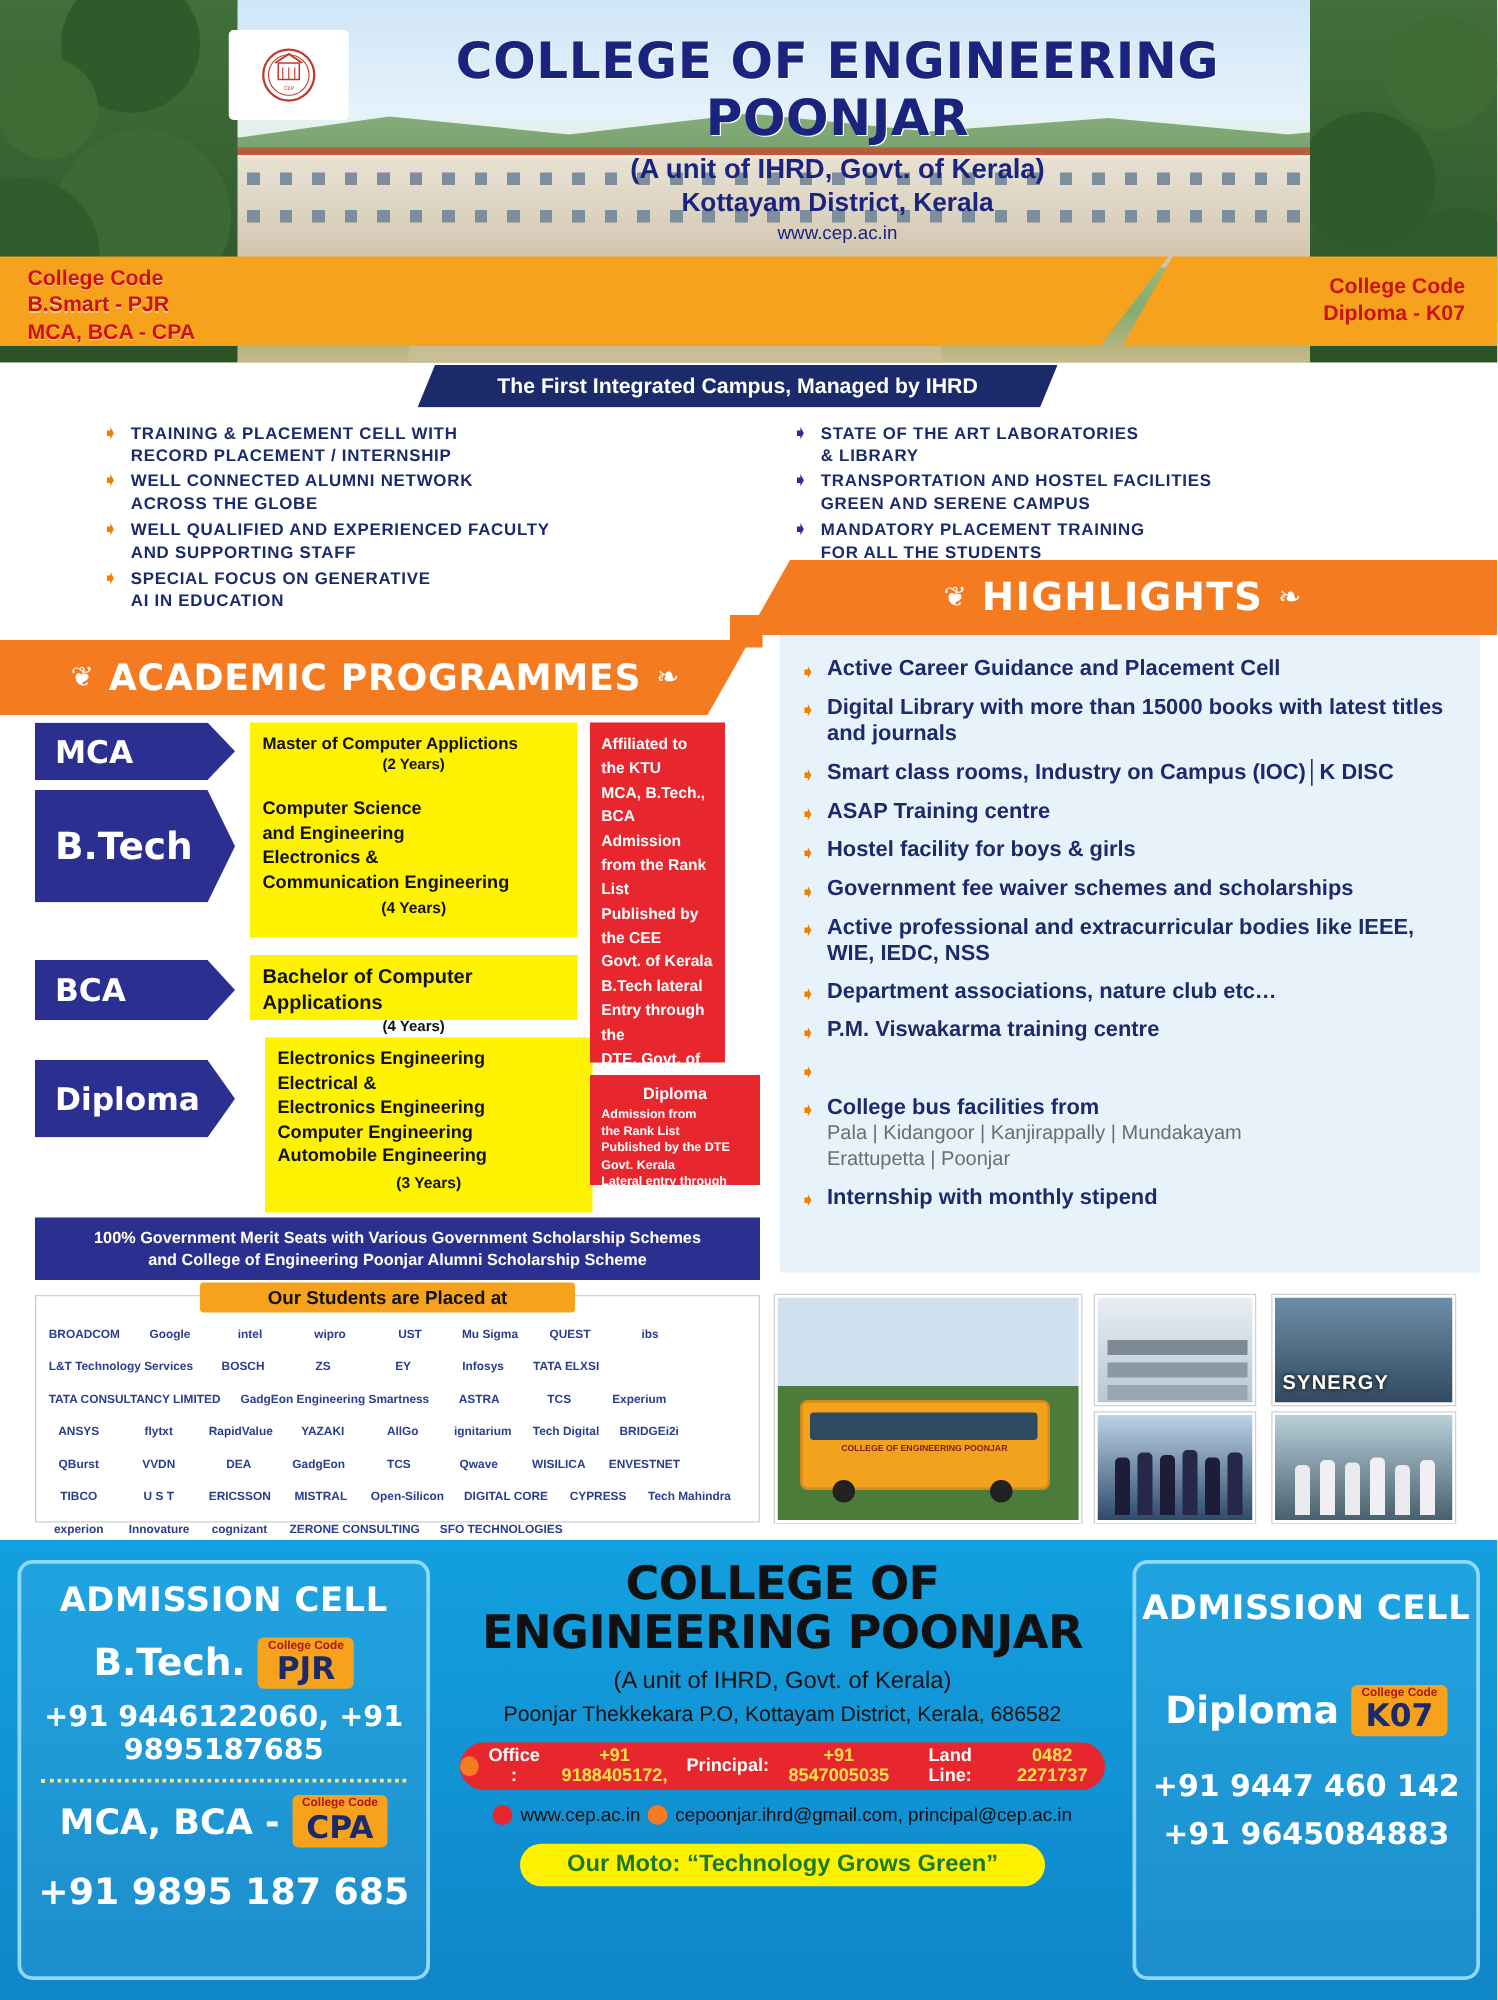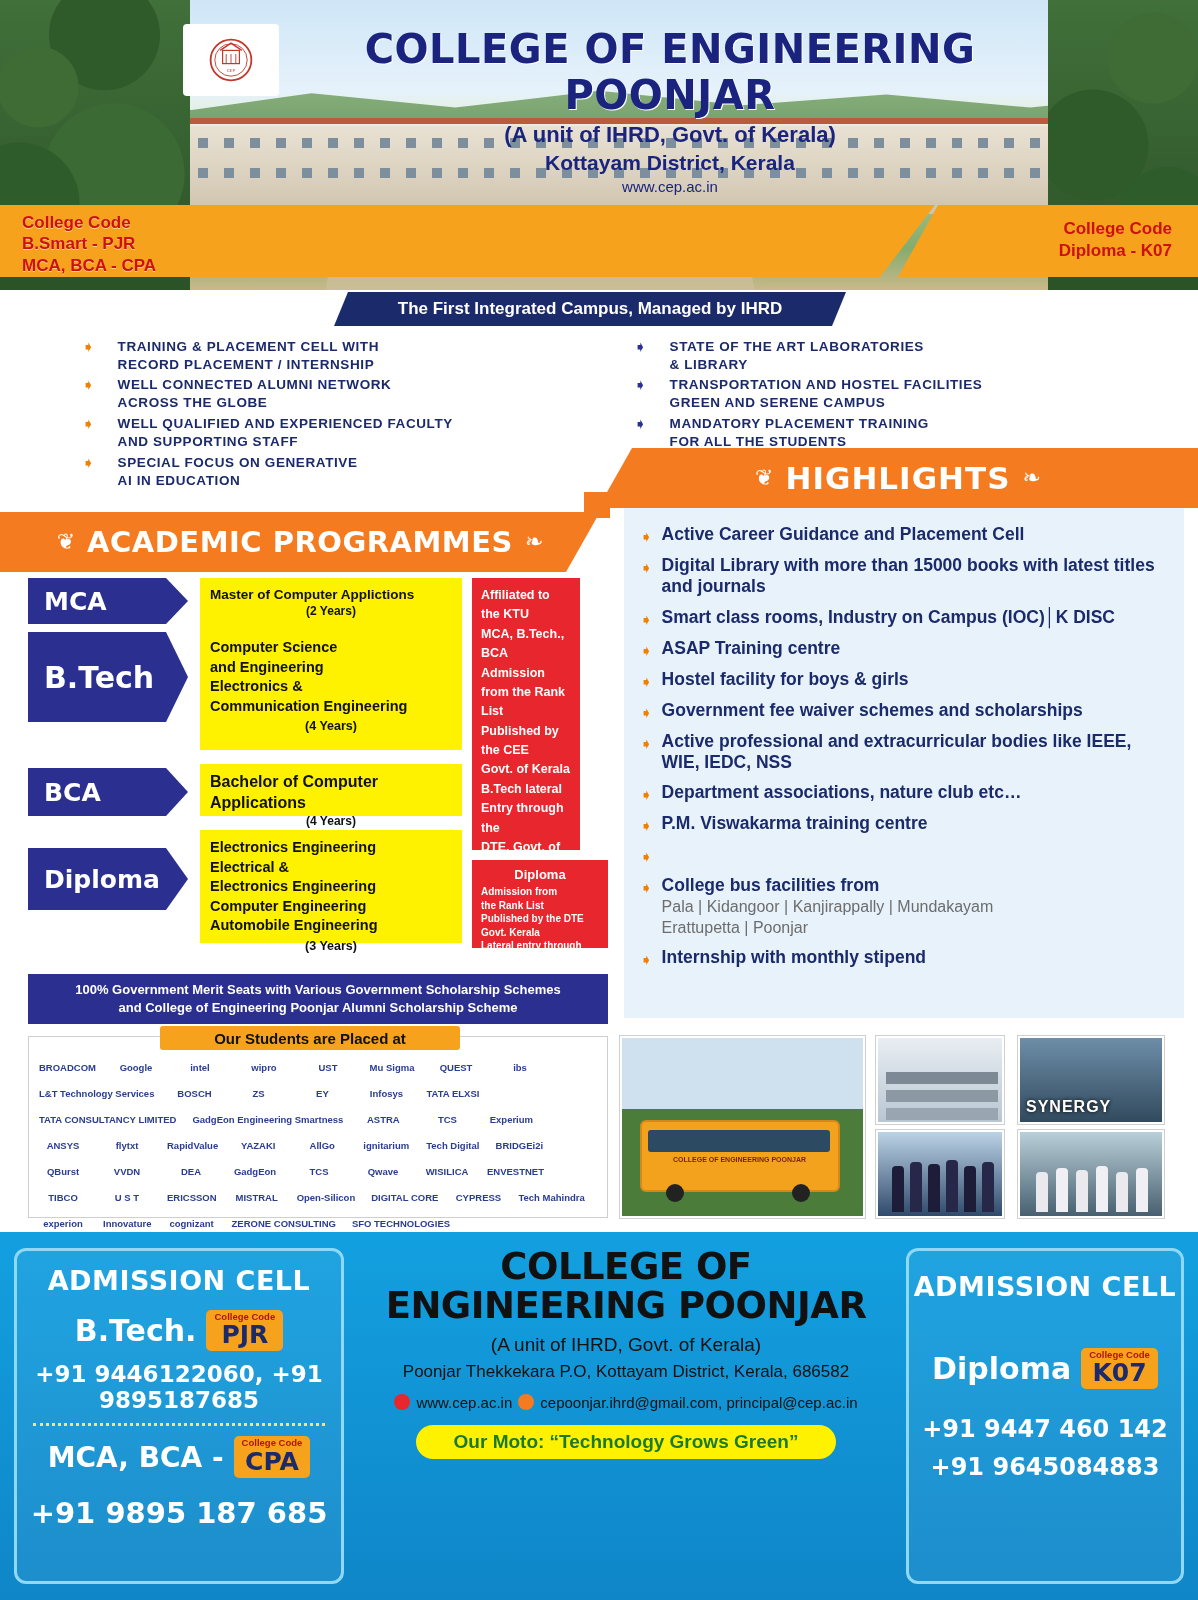--- a/index.html
+++ b/index.html
@@ -97,21 +97,21 @@
     font-size:17px; font-weight:bold;
     clip-path: polygon(14px 0, 100% 0, calc(100% - 14px) 100%, 0 100%);
   }
 
   
   .features { position:absolute; left:0; top:330px; width:1198px; height:118px; }
   .feat { position:absolute; display:flex; gap:10px; }
   .feat .arrow { color:#f08000; font-size:15px; line-height:1; margin-top:1px; }
   .feat .txt {
     font-size:13.5px; font-weight:bold; color:#1b2a6b;
-    letter-spacing:.6px; line-height:1.35; text-transform:uppercase;margin-left:13px;
+    letter-spacing:.6px; line-height:1.35; text-transform:uppercase;
   }
   .f1{left:82px; top:8px;} .f2{left:82px; top:46px;} .f3{left:82px; top:85px;} .f4{left:82px; top:124px;}
   .g1{left:634px; top:8px;} .g2{left:634px; top:46px;} .g3{left:634px; top:85px;}
 
   
   .hl-banner {
     position:absolute; right:0; top:448px; width:600px; height:60px;
     background:#f47b20; z-index:4;
     clip-path: polygon(34px 0, 600px 0, 600px 100%, 0 100%);
     display:flex; align-items:center; justify-content:center;
@@ -407,21 +407,21 @@
       <span style="font-size:12.5px; font-weight:bold; display:block; text-align:center; margin-top:3px;">(4 Years)</span>
     </div>
 
     <div class="pill" style="left:0; top:190px; width:160px; height:48px; font-size:25px;">BCA</div>
     <div class="ybox" style="left:172px; top:186px; width:262px; height:52px;">
       <b style="font-size:16px; line-height:1.3">Bachelor of Computer Applications</b>
       <span style="font-size:12px; font-weight:bold; display:block; text-align:center;">(4 Years)</span>
     </div>
 
     <div class="pill" style="left:0; top:270px; width:160px; height:62px; font-size:25px;">Diploma</div>
-    <div class="ybox" style="left:172px; top:252px; width:262px; height:113px;">
+    <div class="ybox" style="left:184px; top:252px; width:262px; height:140px;">
       <b style="font-size:14.5px; line-height:1.35; white-space:pre-line">Electronics Engineering
 Electrical &amp;
 Electronics Engineering
 Computer Engineering
 Automobile Engineering</b>
       <span style="font-size:12.5px; font-weight:bold; display:block; text-align:center; margin-top:3px;">(3 Years)</span>
     </div>
 
     <div class="redbox" style="left:444px; top:0; width:108px; height:272px; white-space:pre-line;">Affiliated to the KTU
 MCA, B.Tech.,
@@ -553,20 +553,29 @@
         <span class="cb-big">CPA</span>
       </span>
     </div>
     <div class="phone" style="text-align:center; margin-top:18px; font-size:29px;">+91 9895 187 685</div>
   </div>
 
   <div class="fmain">
     <div class="fmain-title">COLLEGE OF ENGINEERING POONJAR</div>
     <div class="fmain-sub">(A unit of IHRD, Govt. of Kerala)</div>
     <div class="fmain-addr">Poonjar Thekkekara P.O, Kottayam District, Kerala, 686582</div>
+    <div class="redpill">
+      <span class="ic ic-o"></span>
+      <span>Office :</span>
+      <span class="y">+91 9188405172,</span>
+      <span>Principal:</span>
+      <span class="y">+91 8547005035</span>
+      <span>Land Line:</span>
+      <span class="y">0482 2271737</span>
+    </div>
     <div class="contactline">
       <span class="ic"></span>
       <span>www.cep.ac.in</span>
       <span class="ic ic-o"></span>
       <span>cepoonjar.ihrd@gmail.com, principal@cep.ac.in</span>
     </div>
     <div class="moto">Our Moto: “Technology Grows Green”</div>
   </div>
 
   <div class="fcard fcard-r">

